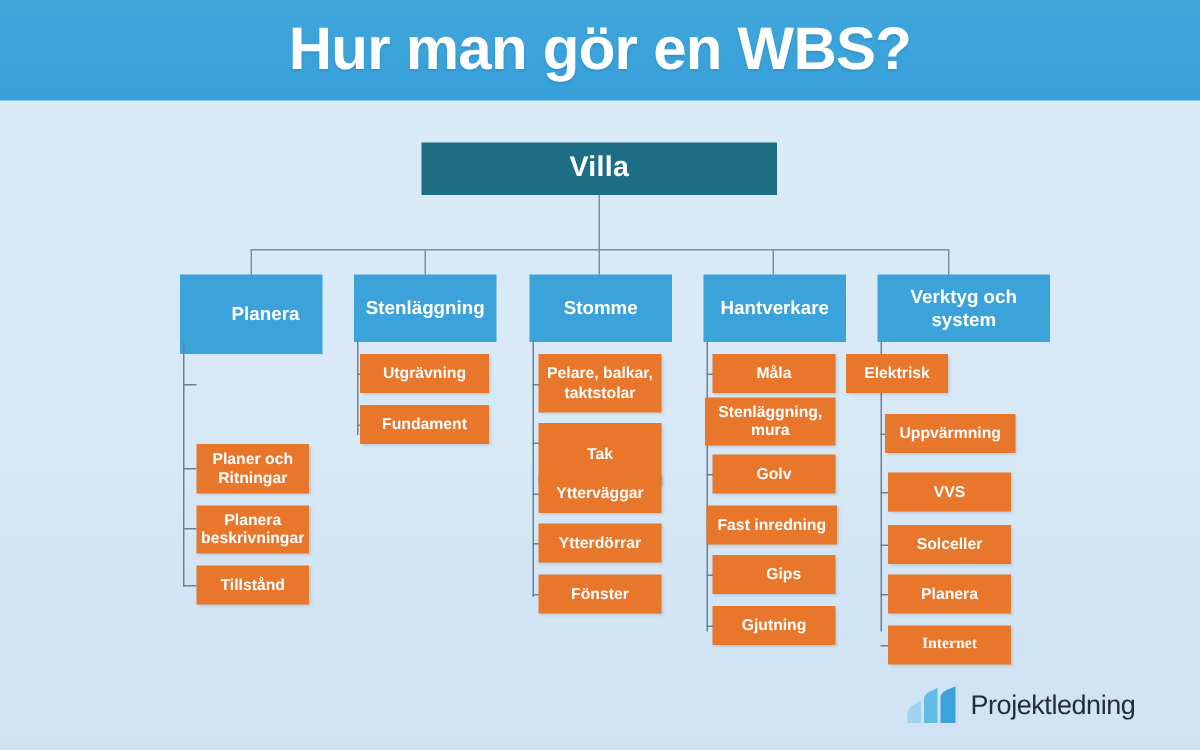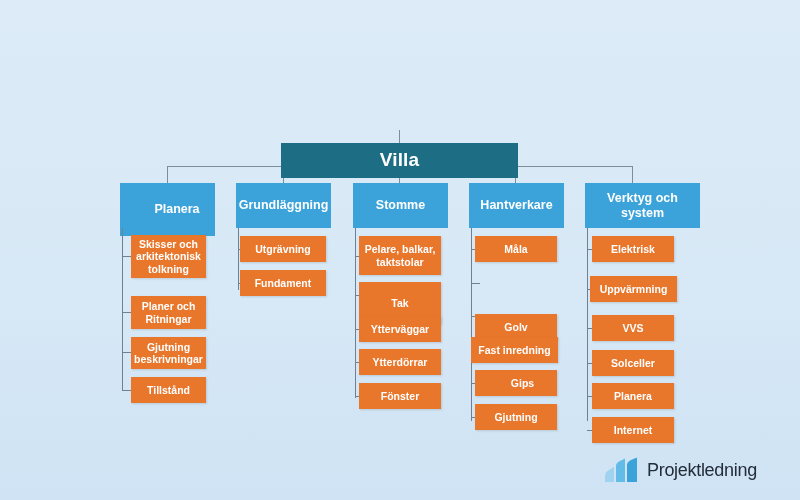--- a/index.html
+++ b/index.html
@@ -53,21 +53,20 @@
     justify-content: center;
     text-align: center;
     color: #ffffff;
     line-height: 1.18;
   }
   .node-root {
     background: #1d6e85;
     font-size: 19px;
     font-weight: bold;
     letter-spacing: 0.2px;
-    margin-top: 48px;
   }
   .node-l2 {
     background: #3ba3da;
     font-size: 12.5px;
     font-weight: bold;
     padding: 2px 4px;
   }
   .node-l3 {
     background: #e8762b;
     font-size: 10.5px;
@@ -103,20 +102,23 @@
     font-weight: normal;
     letter-spacing: -0.3px;
     line-height: 26px;
   }
 </style>
 </head>
 <body>
 
 <div id="page">
 
+  <div id="header-band">
+    <div id="header-title">Hur man gör en WBS?</div>
+  </div>
 
   <div class="conn conn-v" style="left:399px; top:130px; height:36px;"></div>
   <div class="conn conn-h" style="left:167px; top:166px; width:465px;"></div>
 
   <div class="conn conn-v" style="left:167px; top:166px; height:17px;"></div>
   <div class="conn conn-v" style="left:283px; top:166px; height:17px;"></div>
   <div class="conn conn-v" style="left:399px; top:166px; height:17px;"></div>
   <div class="conn conn-v" style="left:515px; top:166px; height:17px;"></div>
   <div class="conn conn-v" style="left:632px; top:166px; height:17px;"></div>
 
@@ -126,35 +128,32 @@
 
   <div class="node node-l2" style="left:120px; top:183px; width:95px; height:53px;padding-left:23px;">
     <span>Planera</span>
   </div>
   <div class="conn conn-col conn-v" style="left:122px; top:228px; height:163px;"></div>
   <div class="conn conn-col conn-h" style="left:122px; top:256px; width:9px;"></div>
   <div class="conn conn-col conn-h" style="left:122px; top:312px; width:9px;"></div>
   <div class="conn conn-col conn-h" style="left:122px; top:352px; width:9px;"></div>
   <div class="conn conn-col conn-h" style="left:122px; top:390px; width:9px;"></div>
 
-  <div class="node node-l3" style="left:131px; top:235px; width:75px; height:43px;">
-    <span>Skisser och arkitektonisk tolkning</span>
-  </div>
   <div class="node node-l3" style="left:131px; top:296px; width:75px; height:33px;">
     <span>Planer och Ritningar</span>
   </div>
   <div class="node node-l3" style="left:131px; top:337px; width:75px; height:32px;">
-    <span>Gjutning beskrivningar</span>
+    <span>Planera beskrivningar</span>
   </div>
   <div class="node node-l3" style="left:131px; top:377px; width:75px; height:26px;">
     <span>Tillstånd</span>
   </div>
 
   <div class="node node-l2" style="left:236px; top:183px; width:95px; height:45px;">
-    <span>Grundläggning</span>
+    <span>Stenläggning</span>
   </div>
   <div class="conn conn-col conn-v" style="left:238px; top:228px; height:62px;"></div>
   <div class="conn conn-col conn-h" style="left:238px; top:249px; width:9px;"></div>
   <div class="conn conn-col conn-h" style="left:238px; top:283px; width:9px;"></div>
 
   <div class="node node-l3" style="left:240px; top:236px; width:86px; height:26px;">
     <span>Utgrävning</span>
   </div>
   <div class="node node-l3" style="left:240px; top:270px; width:86px; height:26px;">
     <span>Fundament</span>
@@ -193,21 +192,24 @@
   <div class="conn conn-col conn-h" style="left:471px; top:249px; width:9px;"></div>
   <div class="conn conn-col conn-h" style="left:471px; top:283px; width:9px;"></div>
   <div class="conn conn-col conn-h" style="left:471px; top:316px; width:9px;"></div>
   <div class="conn conn-col conn-h" style="left:471px; top:349px; width:9px;"></div>
   <div class="conn conn-col conn-h" style="left:471px; top:383px; width:9px;"></div>
   <div class="conn conn-col conn-h" style="left:471px; top:417px; width:9px;"></div>
 
   <div class="node node-l3" style="left:475px; top:236px; width:82px; height:26px;">
     <span>Måla</span>
   </div>
-  <div class="node node-l3" style="left:475px; top:314px; width:82px; height:26px;">
+  <div class="node node-l3" style="left:470px; top:265px; width:87px; height:32px;">
+    <span>Stenläggning, mura</span>
+  </div>
+  <div class="node node-l3" style="left:475px; top:303px; width:82px; height:26px;">
     <span>Golv</span>
   </div>
   <div class="node node-l3" style="left:471px; top:337px; width:87px; height:26px;">
     <span>Fast inredning</span>
   </div>
   <div class="node node-l3" style="left:475px; top:370px; width:82px; height:26px;padding-left:16px;">
     <span>Gips</span>
   </div>
   <div class="node node-l3" style="left:475px; top:404px; width:82px; height:26px;">
     <span>Gjutning</span>
@@ -217,36 +219,36 @@
     <span>Verktyg och system</span>
   </div>
   <div class="conn conn-col conn-v" style="left:587px; top:228px; height:193px;"></div>
   <div class="conn conn-col conn-h" style="left:587px; top:249px; width:9px;"></div>
   <div class="conn conn-col conn-h" style="left:587px; top:289px; width:9px;"></div>
   <div class="conn conn-col conn-h" style="left:587px; top:328px; width:9px;"></div>
   <div class="conn conn-col conn-h" style="left:587px; top:363px; width:9px;"></div>
   <div class="conn conn-col conn-h" style="left:587px; top:396px; width:9px;"></div>
   <div class="conn conn-col conn-h" style="left:587px; top:430px; width:9px;"></div>
 
-  <div class="node node-l3" style="left:592px; top:236px; width:82px; height:26px;align-items:center;">
+  <div class="node node-l3" style="left:564px; top:236px; width:68px; height:26px;align-items:center;">
     <span>Elektrisk</span>
   </div>
   <div class="node node-l3" style="left:590px; top:276px; width:87px; height:26px;">
     <span>Uppvärmning</span>
   </div>
   <div class="node node-l3" style="left:592px; top:315px; width:82px; height:26px;">
     <span>VVS</span>
   </div>
   <div class="node node-l3" style="left:592px; top:350px; width:82px; height:26px;">
     <span>Solceller</span>
   </div>
   <div class="node node-l3" style="left:592px; top:383px; width:82px; height:26px;">
     <span>Planera</span>
   </div>
-  <div class="node node-l3" style="left:592px; top:417px; width:82px; height:26px;">
+  <div class="node node-l3" style="left:592px; top:417px; width:82px; height:26px;font-family:Liberation Serif, serif;">
     <span>Internet</span>
   </div>
 
   <div id="logo">
     <svg id="logo-mark" width="36" height="26" viewBox="0 0 36 26">
       <path d="M1 25 L1 19 Q1 15 5 13 L10 10 L10 25 Z" fill="#9fd3ef"></path>
       <path d="M12 25 L12 9 Q12 6 16 4 L21 1.5 L21 25 Z" fill="#63bbe8"></path>
       <path d="M23 25 L23 8 Q23 5 27 3 L33 0.5 L33 25 Z" fill="#3ba3da"></path>
     </svg>
     <span id="logo-text">Projektledning</span>

